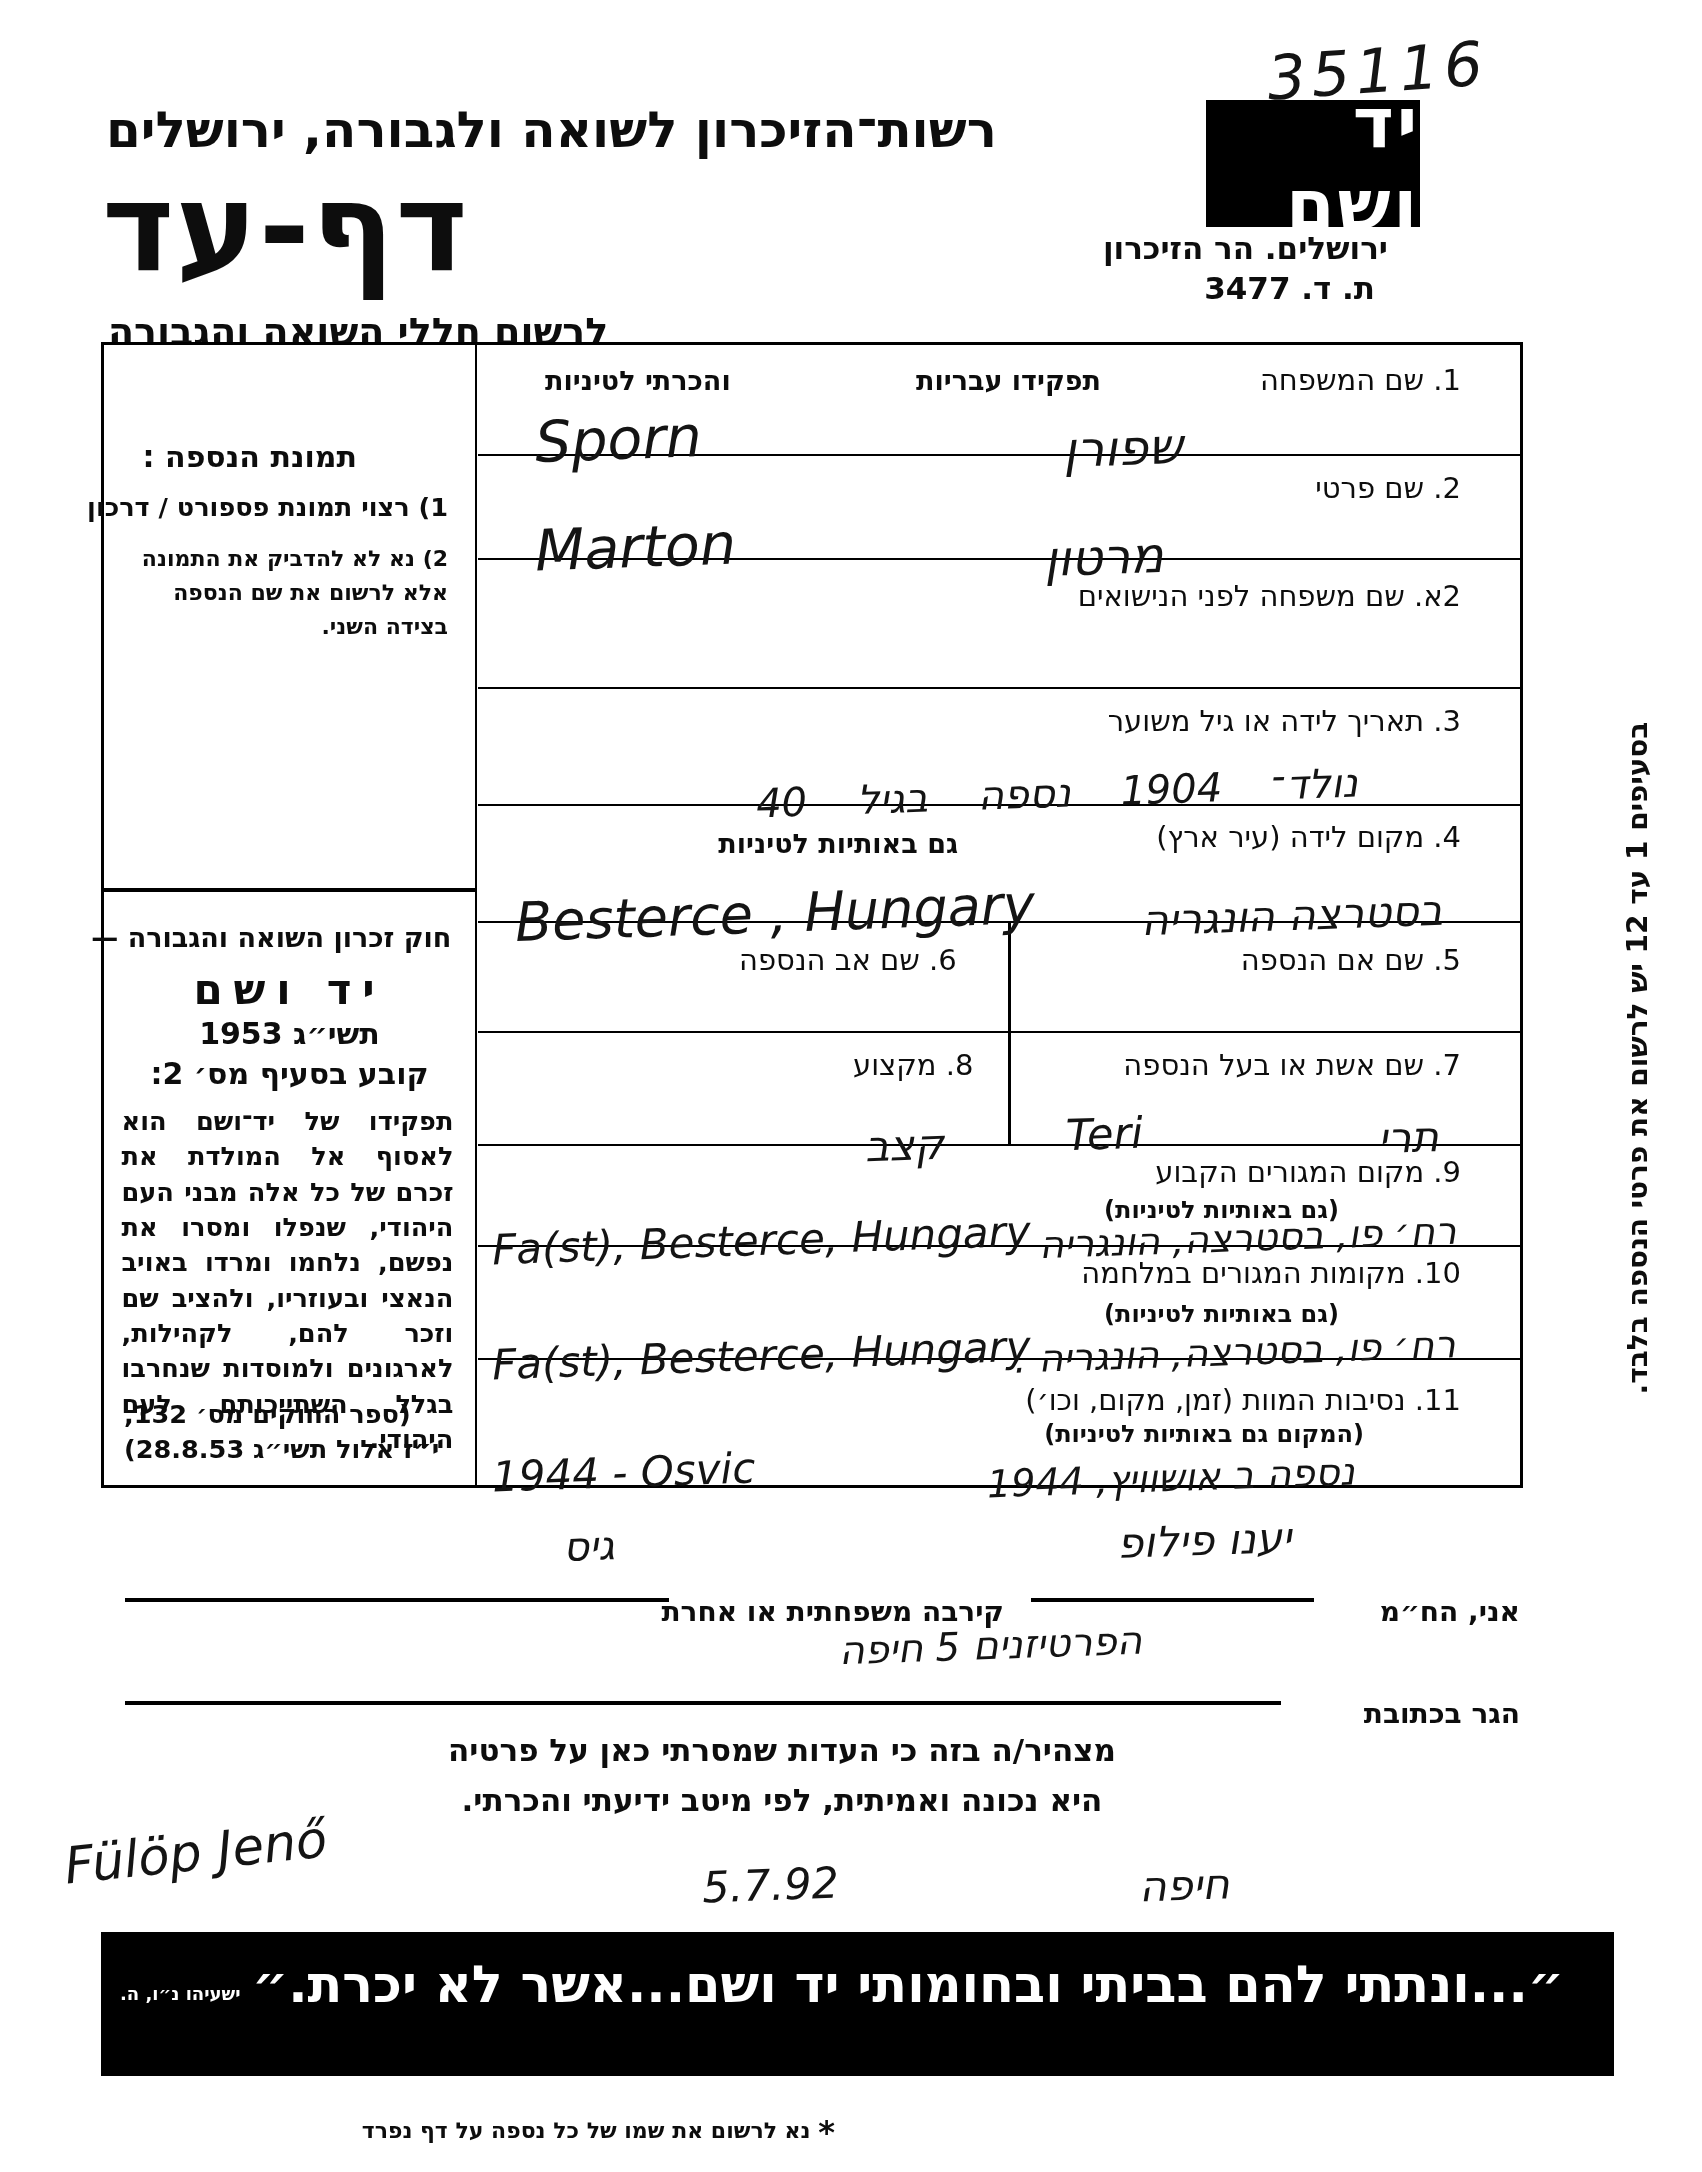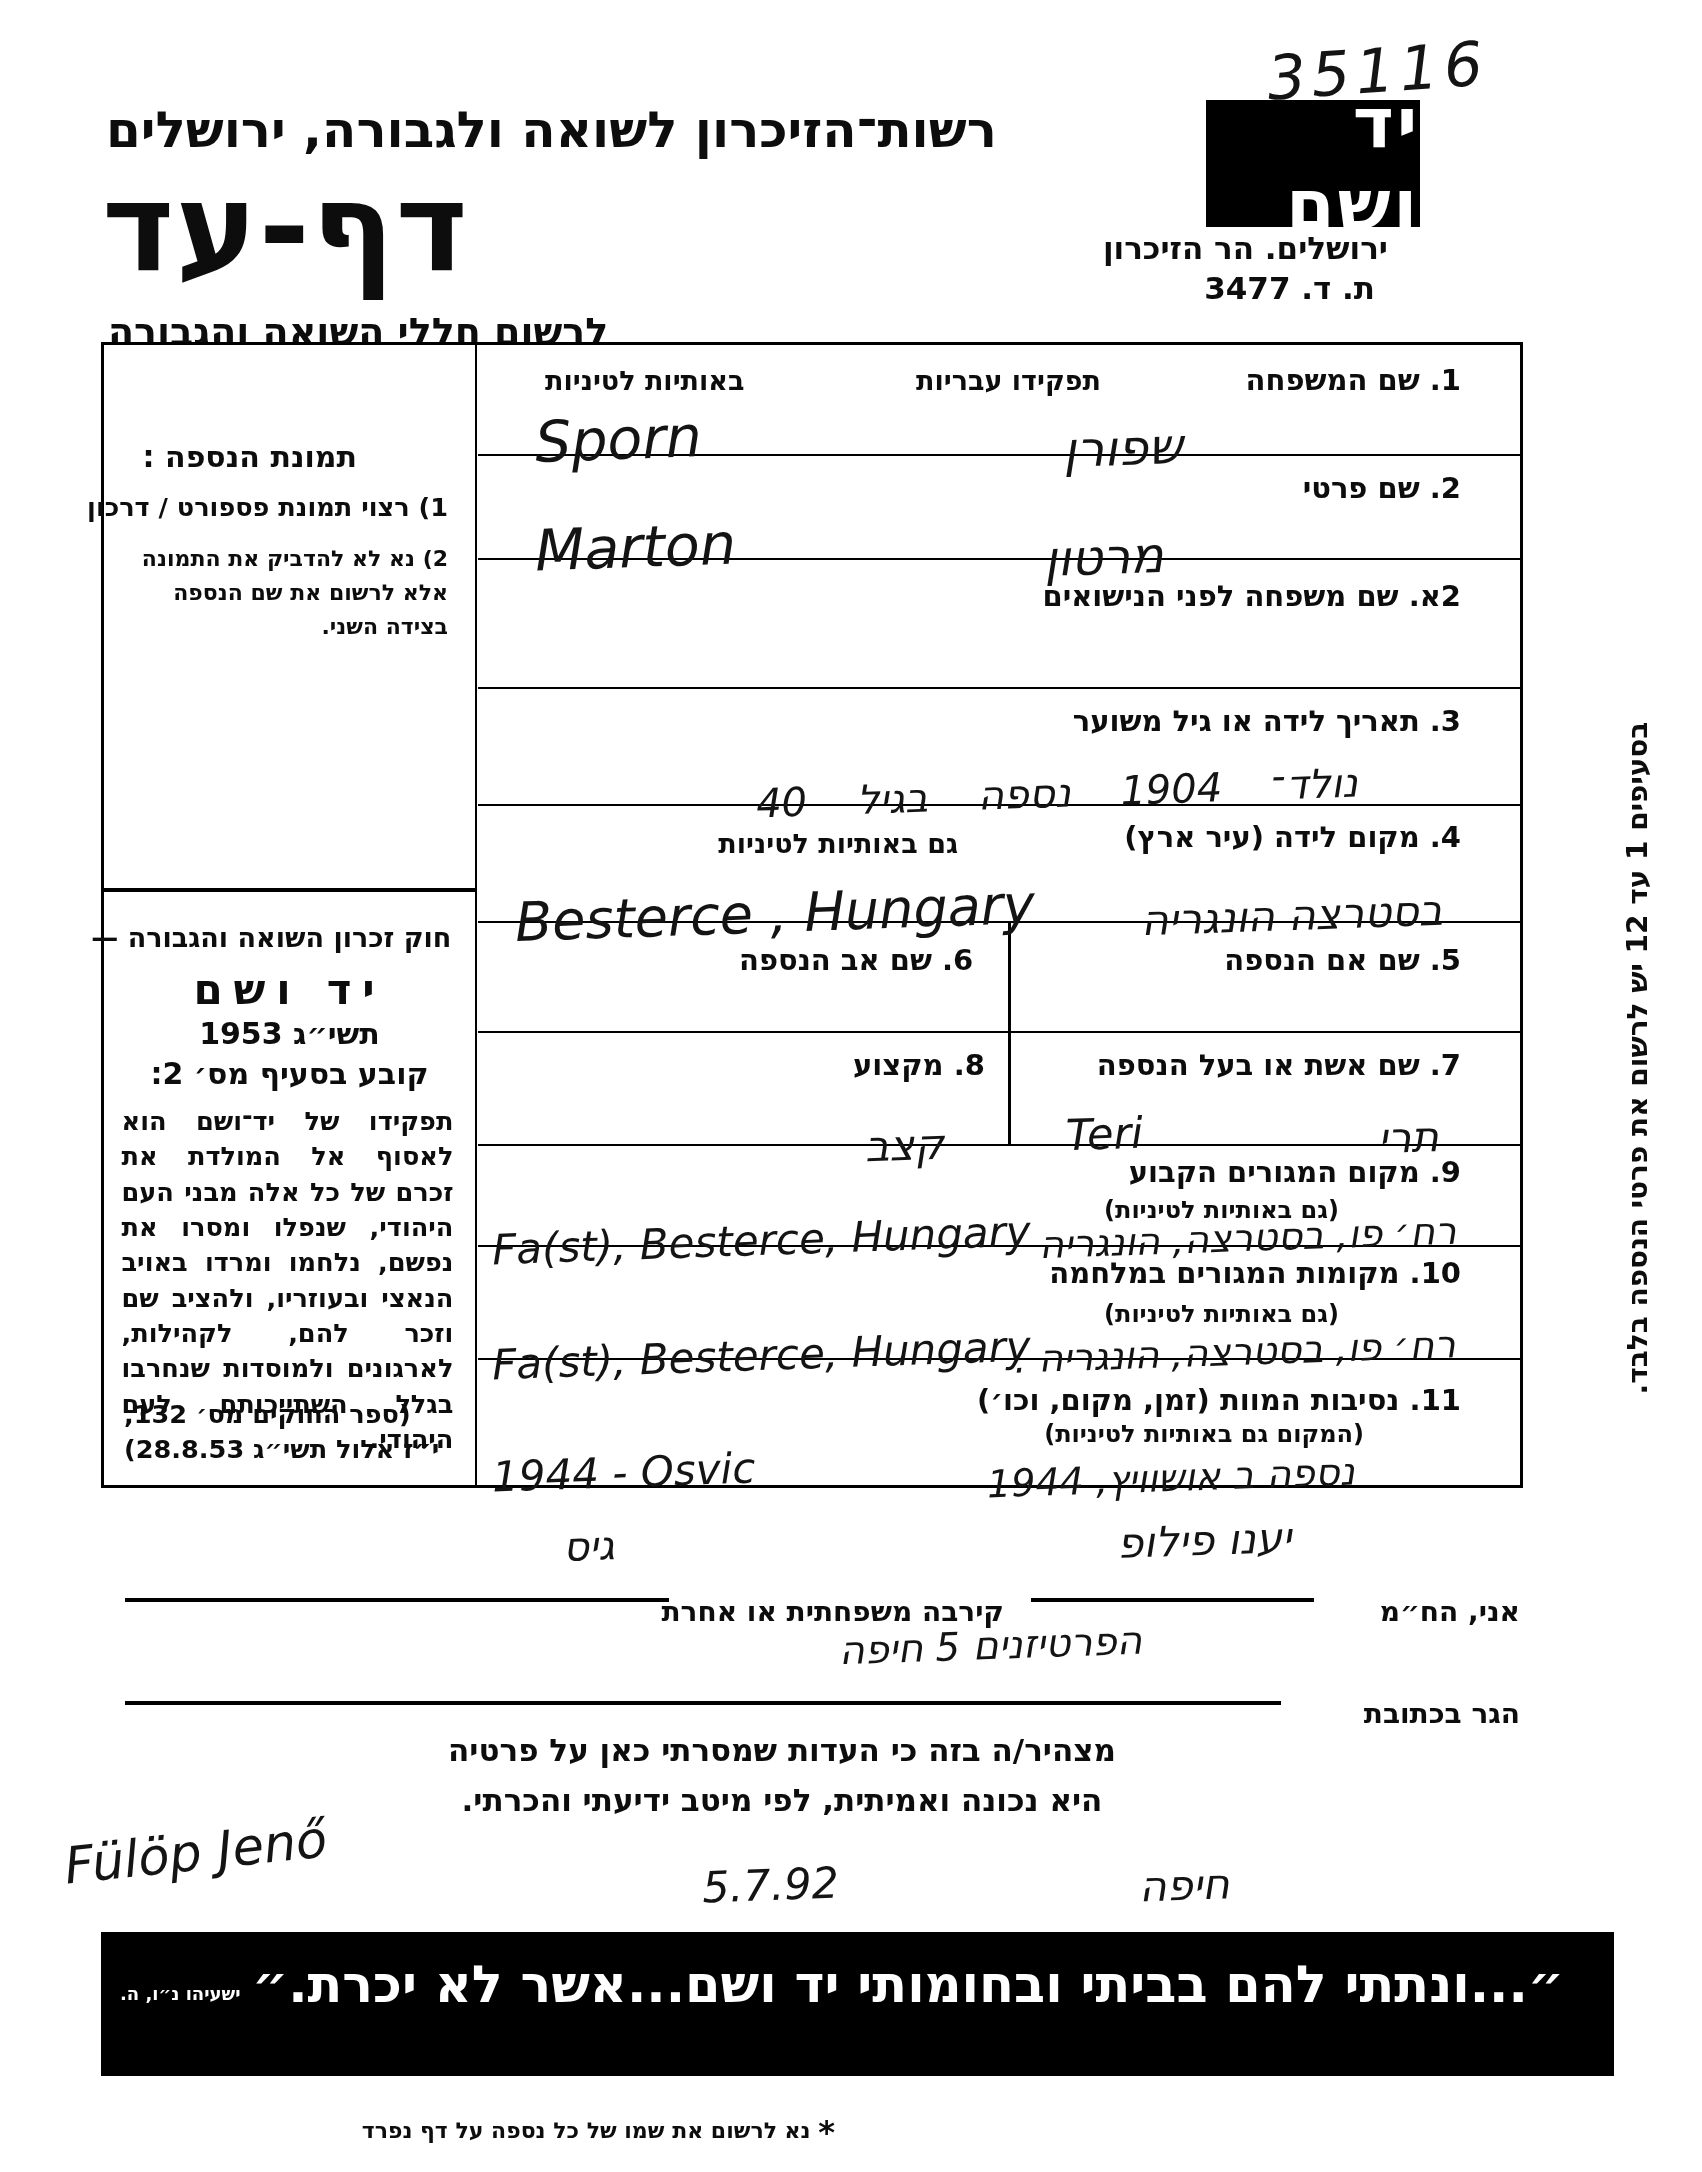--- a/index.html
+++ b/index.html
@@ -35,21 +35,21 @@
   .lb-year{left:0;right:0;top:124px;text-align:center;font-size:30px;font-weight:700;}
   .lb-section{left:0;right:0;top:164px;text-align:center;font-size:30px;font-weight:700;}
   .lb-body{right:21.6px;left:17.5px;top:212px;font-size:25.6px;font-weight:700;line-height:1.38;text-align:justify;}
   .lb-ref1{left:20px;top:507px;font-size:25.6px;font-weight:700;white-space:nowrap;}
   .lb-ref2{left:20px;top:542px;font-size:25.6px;font-weight:700;white-space:nowrap;}
 
   .fields{position:absolute;right:0;top:0;width:1042px;height:100%;}
   .frow{position:relative;border-bottom:2.7px solid #000;box-sizing:border-box;}
   .r1{height:111px}.r2{height:104px}.r2a{height:129px}.r3{height:117px}.r4{height:117px}
   .r56{height:110px}.r78{height:113px}.r9{height:101px}.r10{height:113px}.r11{height:109px;border-bottom:none;margin-top:16px;}
-  .fl{position:absolute;font-size:29px;font-weight:700;white-space:nowrap;}
+  .fl{position:absolute;font-size:29px;font-weight:400;white-space:nowrap;}
   .fsub{position:absolute;font-size:25.6px;font-weight:700;white-space:nowrap;}
   .vdiv{position:absolute;left:530px;top:0;bottom:0;width:2.7px;background:#000;}
 
   
   .hw{position:absolute;font-style:italic;white-space:nowrap;color:#141414;transform:rotate(-2deg);z-index:5;}
   .ltr{direction:ltr;unicode-bidi:embed;}
 
   .hw-f1-he{right:337px;bottom:-23px;font-size:49px;}
   .hw-f1-la{left:57px;bottom:-17.5px;font-size:57px;}
   .hw-f2-he{right:357px;bottom:-28px;font-size:49px;}
@@ -138,21 +138,21 @@
       <div class="abs lb-ref1">(ספר החוקים מס׳ 132,</div>
       <div class="abs lb-ref2">י״ז אלול תשי״ג 28.8.53)</div>
     </div>
   </div>
 
   <div class="fields">
 
     <div class="frow r1">
       <div class="fl" style="right:59px;top:17.5px;">1. שם המשפחה</div>
       <div class="l1c">תפקידו עבריות</div>
-      <div class="l1l">באותיות לטיניות</div>
+      <div class="l1l">והכרתי לטיניות</div>
       <div class="hw hw-f1-he">שפורן</div>
       <div class="hw hw-f1-la ltr">Sporn</div>
     </div>
 
     <div class="frow r2">
       <div class="fl" style="right:59px;top:15px;">2. שם פרטי</div>
       <div class="hw hw-f2-he">מרטון</div>
       <div class="hw hw-f2-la ltr">Marton</div>
     </div>
 

